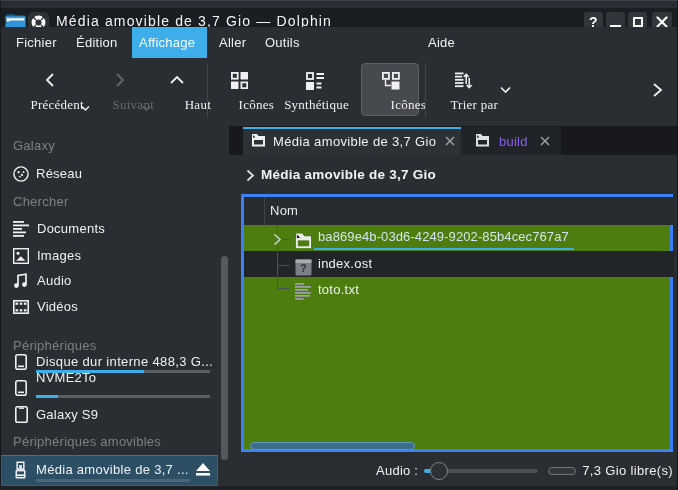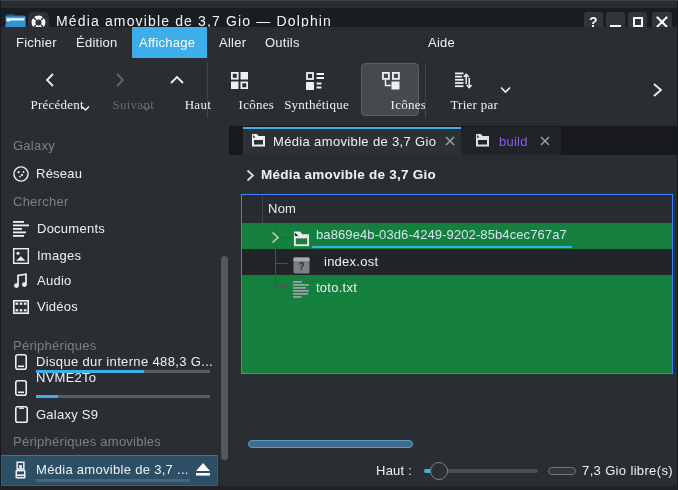--- a/index.html
+++ b/index.html
@@ -20,22 +20,22 @@
 .tsep { top:5px; width:1px; height:55px; background:#41464b; }
 
 #sidebar { left:0; top:126px; width:232px; height:364px; background:#2a2e33; }
 .shead { color:#7b8084; height:14px; line-height:14px; }
 .srow { color:#eff0f1; height:16px; line-height:16px; }
 
 #tabbar { left:229px; top:126px; width:449px; height:29px; background:#17191d; }
 #tab1 { left:14px; top:1px; width:218px; height:28px; background:#2c3135; border-top:2px solid #3daee9; }
 #tab2 { left:232px; top:1px; width:100px; height:28px; background:#202327; }
 #crumb { left:232px; top:155px; width:446px; height:39px; background:#2a2e33; }
-#frame { left:241px; top:194px; width:432px; height:180px; border:1px solid #3b82f6;
-         background:#15803d; }
+#frame { left:241px; top:194px; width:432px; height:258px; border:3px solid #3b82f6;
+         background:#4d7c0f; }
 #statusbar { left:232px; top:452px; width:446px; height:38px; background:#2a2e33; }
 </style>
 </head>
 <body>
 
 <div id="titlebar" class="abs">
   <svg class="abs" style="left:5px;top:4px" width="21" height="20" viewBox="0 0 21 20">
     <path d="M0.5 4 q0-2 2-2 h6.5 l2 2.5 h-11 z" fill="#16486c"></path>
     <rect x="0.5" y="3.6" width="20" height="16" rx="1.5" fill="#2472ab"></rect>
     <rect x="0.5" y="4.6" width="20" height="2" fill="#3b9ddd"></rect>
@@ -302,41 +302,41 @@
     <path d="M1.9 2.6 l3.4 3.4 h-3.4 z" fill="#1b1e20"></path>
   </svg>
   <div class="abs" style="left:74px;top:31px;height:18px;line-height:18px;letter-spacing:0.1px;color:#d4e4ef">ba869e4b-03d6-4249-9202-85b4cec767a7</div>
   <div class="abs" style="left:70px;top:51px;width:260px;height:2px;background:#3daee9"></div>
 
   <svg class="abs" style="left:51px;top:62px" width="17" height="17" viewBox="0 0 17 17">
     <rect x="0.5" y="0.5" width="16" height="16" rx="1.5" fill="#7a8086"></rect>
     <rect x="0.5" y="0.5" width="16" height="3.5" fill="#a7acb0"></rect>
     <text x="8.5" y="12.8" font-family="Liberation Sans" font-size="10.5" font-weight="bold" fill="#2b2f33" text-anchor="middle">?</text>
   </svg>
-  <div class="abs" style="left:82px;top:58px;height:18px;line-height:18px">index.ost</div>
+  <div class="abs" style="left:74px;top:58px;height:18px;line-height:18px">index.ost</div>
 
   <svg class="abs" style="left:51px;top:86px" width="17" height="18" viewBox="0 0 17 18">
     <g fill="#9aa0a4">
       <rect x="0" y="0" width="9" height="1.8"></rect>
         <rect x="0" y="3" width="16" height="1.8"></rect>
       <rect x="0" y="6" width="13" height="1.8"></rect>
         <rect x="0" y="9" width="16" height="1.8"></rect>
       <rect x="0" y="12" width="15" height="1.8"></rect>
         <rect x="0" y="15" width="8.5" height="1.8"></rect>
     </g>
   </svg>
   <div class="abs" style="left:74px;top:84px;height:18px;line-height:18px">toto.txt</div>
 
   <div class="abs" style="left:6px;top:245px;width:165px;height:8px;border-radius:4px;background:#3e6c8a;border:1px solid #5b9cc3"></div>
 </div>
 
 <div id="statusbar" class="abs">
-  <div class="abs" style="left:144px;top:0;height:38px;line-height:38px">Haut :</div>
+  <div class="abs" style="left:144px;top:0;height:38px;line-height:38px">Audio :</div>
   <div class="abs" style="left:192px;top:17px;width:114px;height:4px;border-radius:2px;background:#4a4f54"></div>
   <div class="abs" style="left:192px;top:17px;width:16px;height:4px;border-radius:2px;background:#3daee9"></div>
   <div class="abs" style="left:198px;top:10px;width:18px;height:18px;border-radius:50%;background:#2c3034;border:1.5px solid #7c8286"></div>
   <div class="abs" style="left:316px;top:15px;width:28px;height:8px;border-radius:4px;background:#34383c;border:1px solid #70767a"></div>
-  <div class="abs" style="left:350px;top:0;width:91px;height:38px;line-height:38px;text-align:center;letter-spacing:0.35px">7,3 Gio libre(s)</div>
+  <div class="abs" style="left:350px;top:0;width:91px;height:38px;line-height:38px;text-align:right;letter-spacing:0.35px">7,3 Gio libre(s)</div>
 </div>
 <div class="abs" style="left:0;top:0;width:678px;height:1px;background:#3c4147"></div>
 <div class="abs" style="left:0;top:1px;width:1px;height:489px;background:#15181c"></div>
 <div class="abs" style="left:677px;top:1px;width:1px;height:489px;background:#15181c"></div>
 <div class="abs" style="left:0;top:486px;width:678px;height:4px;background:#1f2124"></div>
 
 </body></html>

